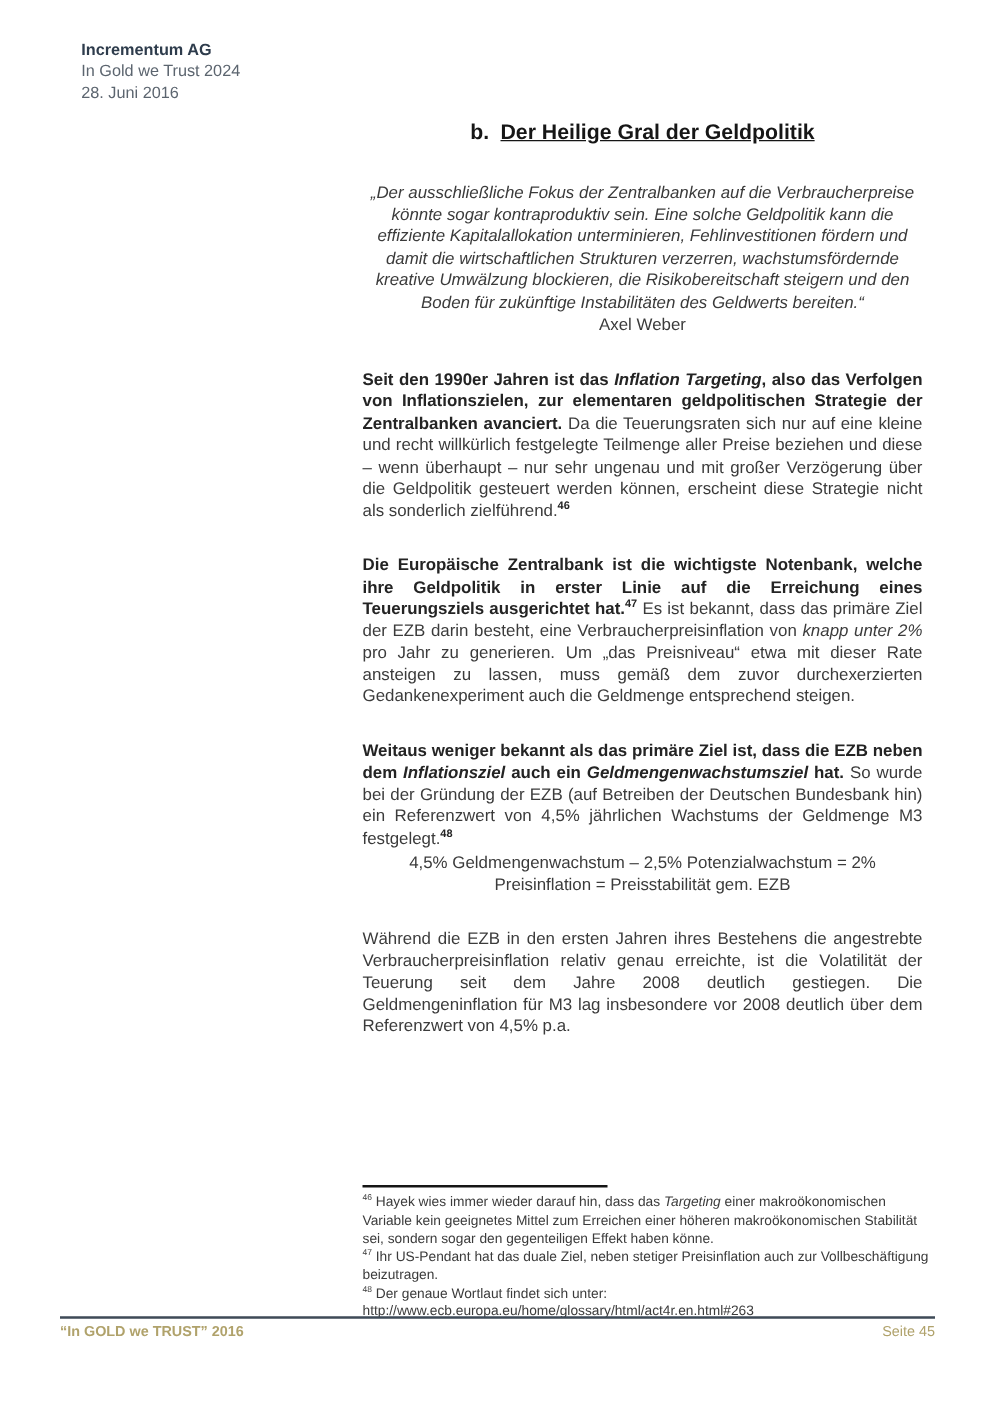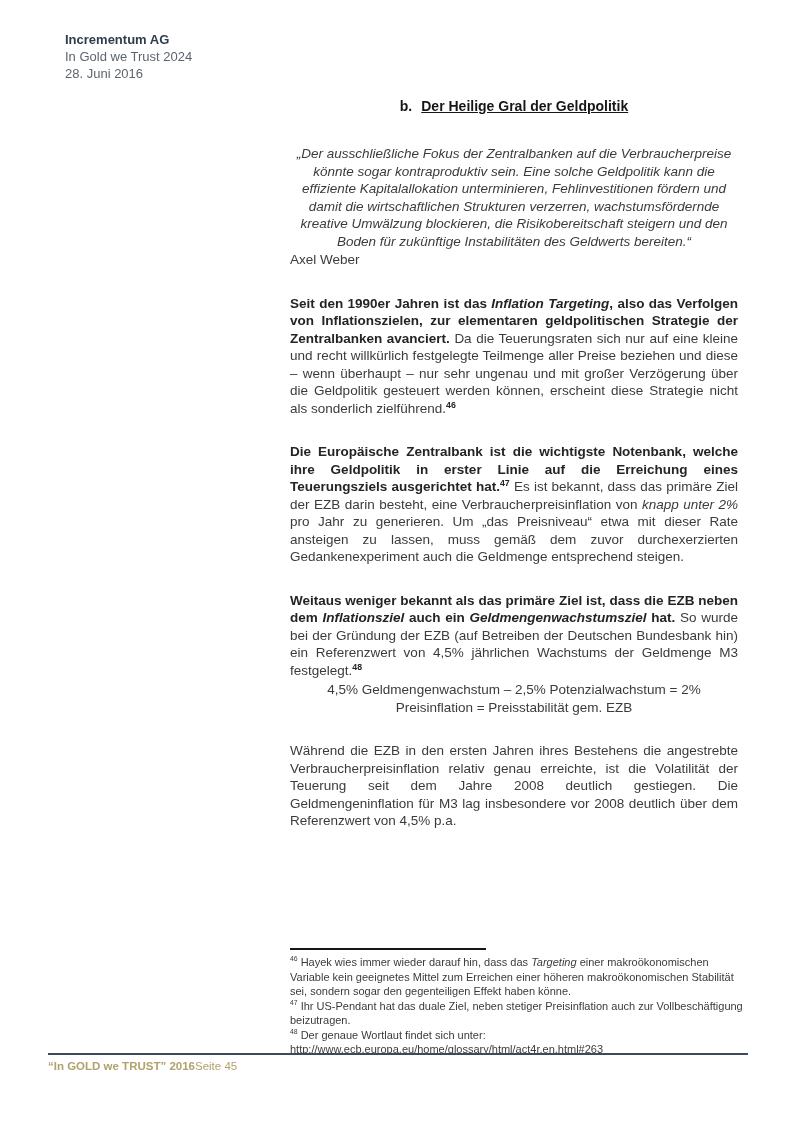--- a/index.html
+++ b/index.html
@@ -29,38 +29,38 @@
     position: absolute;
     left: 290px;
     top: 97px;
     width: 448px;
     font-size: 13.5px;
     line-height: 17.5px;
   }
   .section-title {
     margin: 0;
     text-align: center;
-    font-size: 14px;
+    font-size: 17px;
     font-weight: bold;
     color: #161616;
     line-height: 18px;
   }
   .title-text { text-decoration: underline; margin-left: 9px; }
 
   .quote {
     margin: 30px 0 0 0;
     padding: 0;
   }
   .quote-text {
     text-align: center;
     font-style: italic;
     line-height: 17.5px;
   }
   .quote-attribution {
-    text-align: left;
+    text-align: center;
     margin-top: 1px;
   }
 
   .para { margin-top: 26px; }
   .align-justify { text-align: justify; }
   .align-center  { text-align: center; margin-top: 2px; margin-bottom: 13px; }
   .align-left    { text-align: left; margin-top: 14px; }
 
   .b { font-weight: bold; color: #242424; }
   .i { font-style: italic; }
@@ -86,21 +86,21 @@
   
   .page-footer {
     position: absolute;
     left: 48px;
     top: 1053px;
     width: 700px;
   }
   .footer-rule { border-top: 2px solid #3e4a57; }
   .footer-row {
     display: flex;
-    justify-content: flex-start;
+    justify-content: space-between;
     margin-top: 5px;
     font-size: 11.5px;
     color: #b0a26b;
   }
   .footer-left { font-weight: bold; }
 </style>
 </head>
 <body>
 
 <div class="page">

